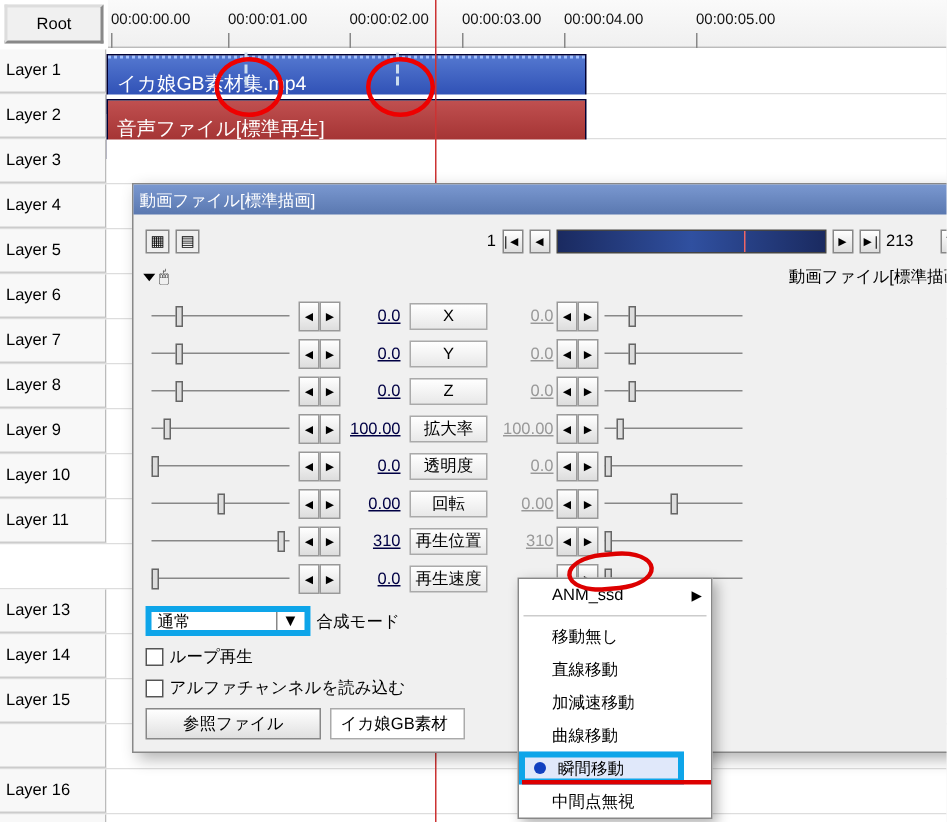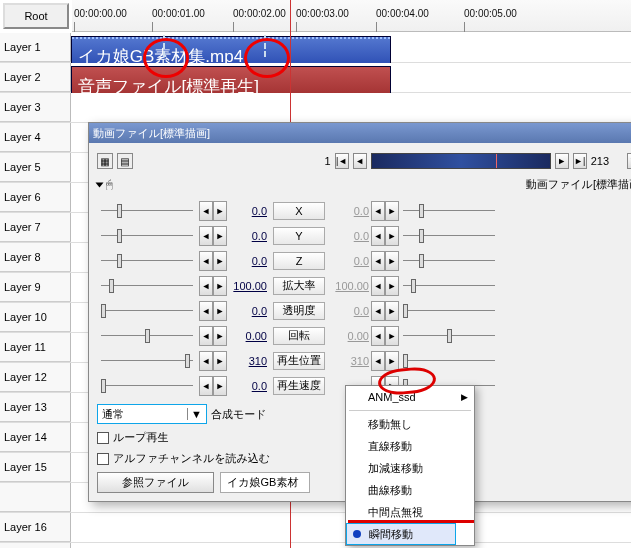--- a/index.html
+++ b/index.html
@@ -5,21 +5,21 @@
 *{box-sizing:border-box;margin:0;padding:0;font-family:"MS UI Gothic","Meiryo",sans-serif;font-size:11px}
 body{background:#fff;width:631px;height:548px;overflow:hidden;position:relative}
 .root-btn{position:absolute;left:3px;top:3px;width:66px;height:26px;border:2px outset #ddd;display:flex;align-items:center;justify-content:center;background:#f0f0f0}
 .ruler{position:absolute;left:72px;top:0;right:0;height:32px;background:linear-gradient(#fafafa,#f0f0f0);border-bottom:1px solid #bbb}
 .tick{position:absolute;top:8px;font-size:10px;color:#111}
 .tick::before{content:"";position:absolute;left:0;top:14px;width:1px;height:10px;background:#888}
 .layers{position:absolute;left:0;top:33px;width:100%}
 .layer-row{height:30px;display:flex;border-bottom:1px solid #ddd}
 .layer-label{width:71px;border-right:1px solid #bbb;display:flex;align-items:center;padding-left:4px;background:#f8f8f8;border-bottom:1px solid #ccc}
 .layer-track{flex:1;position:relative;background:#fff}
-.clip{position:absolute;top:3px;height:40px;border:1px solid #003;color:#fff;font-size:17px;display:flex;align-items:center;padding-left:6px;overflow:hidden}
+.clip{position:absolute;top:3px;height:40px;border:1px solid #003;color:#fff;font-size:13px;display:flex;align-items:center;padding-left:6px;overflow:hidden}
 .clip.video{background:linear-gradient(#5478d0,#2040aa);left:0;width:320px}
 .clip.video::before{content:"";position:absolute;top:0;left:0;right:0;height:3px;border-top:2px dotted #a0c0ff}
 .clip.audio{background:linear-gradient(#c05050,#992828);left:0;width:320px}
 .playhead{position:absolute;left:290px;top:0;bottom:0;width:1px;background:#c33;z-index:5;pointer-events:none}
 .circ{position:absolute;border:3px solid #e00;border-radius:50%;z-index:6;pointer-events:none}
 .dialog{position:absolute;left:88px;top:122px;width:580px;background:#f0f0f0;border:1px solid #888;box-shadow:4px 4px 10px rgba(0,0,0,.3);z-index:10}
 .dlg-title{height:20px;background:linear-gradient(#7a98d0,#5a78b0);color:#fff;display:flex;align-items:center;padding:0 4px;font-size:11px}
 .dlg-close{margin-left:auto;width:16px;height:14px;background:#d44;color:#fff;display:flex;align-items:center;justify-content:center;font-size:10px;border:1px solid #a22}
 .dlg-body{padding:8px}
 .dlg-toprow{display:flex;align-items:center;gap:4px;height:20px}
@@ -33,21 +33,21 @@
 .params{margin-top:6px}
 .prow{display:flex;align-items:center;height:25px;gap:0}
 .slider{width:100px;height:22px;position:relative;margin-right:2px}
 .slider::before{content:"";position:absolute;left:4px;right:4px;top:10px;height:1px;background:#888}
 .slider .thumb{position:absolute;top:4px;width:5px;height:14px;background:#ddd;border:1px solid #666}
 .spin{width:14px;height:20px;border:1px solid #999;background:linear-gradient(#fff,#ddd);display:flex;align-items:center;justify-content:center;font-size:9px}
 .val{width:42px;text-align:right;padding-right:2px;text-decoration:underline;color:#004;font-size:11px}
 .val.dim{color:#999}
 .pname{width:52px;height:18px;border:1px solid #aaa;background:linear-gradient(#fff,#e8e8e8);display:flex;align-items:center;justify-content:center;font-size:11px;margin:0 4px}
 .bottom-ctrls{margin-top:6px;display:flex;flex-direction:column;gap:6px}
-.sel{width:110px;height:20px;border:1px solid #0ea5e9;background:#fff;display:flex;align-items:center;padding:0 4px}
+.sel{width:110px;height:20px;border:4px solid #0ea5e9;background:#fff;display:flex;align-items:center;padding:0 4px}
 .sel .arr{margin-left:auto;border-left:1px solid #888;padding-left:3px}
 .lbl-inline{display:flex;align-items:center;gap:4px}
 .ref-row{display:flex;align-items:center;gap:6px}
 .ref-btn{border:1px solid #888;background:linear-gradient(#fff,#e0e0e0);padding:2px 24px}
 .ref-val{border:1px solid #aaa;background:#fff;padding:2px 6px;min-width:90px}
 .menu{position:absolute;left:345px;top:385px;width:130px;background:#fff;border:1px solid #888;box-shadow:3px 3px 8px rgba(0,0,0,.3);z-index:20}
 .menu-item{height:22px;display:flex;align-items:center;padding:0 23px 0 22px;position:relative}
 .menu-item.sel{background:#e0e8fa}
 .menu-sep{height:1px;background:#ccc;margin:2px 3px}
 .menu-arr{position:absolute;right:6px;font-size:9px}
@@ -56,21 +56,21 @@
 .redcirc2{position:absolute;border:3px solid #d00;border-radius:50%/60%;z-index:25;pointer-events:none;transform:rotate(-5deg)}
 </style>
 </head>
 <body>
 
 <div class="root-btn">Root</div>
 <div class="ruler" id="ruler">
     <div class="tick" style="left: 2px;">00:00:00.00</div>
     <div class="tick" style="left: 80px;">00:00:01.00</div>
     <div class="tick" style="left: 161px;">00:00:02.00</div>
-    <div class="tick" style="left: 224px;">00:00:03.00</div>
+    <div class="tick" style="left: 236px;">00:00:03.00</div>
     <div class="tick" style="left: 304px;">00:00:04.00</div>
     <div class="tick" style="left: 392px;">00:00:05.00</div>
   </div>
 
 <div class="layers" id="layers">
     <div class="layer-row">
       <div class="layer-label">Layer 1</div>
       <div class="layer-track">
         <div class="clip video">イカ娘GB素材集.mp4</div>
         <div style="position: absolute; left: 92px; top: 2px; width: 2px; height: 22px; border-left: 2px dashed rgb(204, 221, 238);"></div>
@@ -113,21 +113,20 @@
     </div>
     <div class="layer-row">
       <div class="layer-label">Layer 10</div>
       <div class="layer-track"></div>
     </div>
     <div class="layer-row">
       <div class="layer-label">Layer 11</div>
       <div class="layer-track"></div>
     </div>
     <div class="layer-row">
-      <div class="layer-label">Layer 12</div>
       <div class="layer-track"></div>
     </div>
     <div class="layer-row">
       <div class="layer-label">Layer 13</div>
       <div class="layer-track"></div>
     </div>
     <div class="layer-row">
       <div class="layer-label">Layer 14</div>
       <div class="layer-track"></div>
     </div>
@@ -330,17 +329,17 @@
 
 <div class="redcirc2" style="left:378px;top:368px;width:58px;height:26px"></div>
 
 <div class="menu" id="menu">
     <div class="menu-item">ANM_ssd<span class="menu-arr">▶</span></div>
     <div class="menu-sep"></div>
     <div class="menu-item">移動無し</div>
     <div class="menu-item">直線移動</div>
     <div class="menu-item">加減速移動</div>
     <div class="menu-item">曲線移動</div>
+    <div class="menu-item sel">瞬間移動<span class="bullet"></span></div>
     <div class="menu-item">中間点無視</div>
-    <div class="menu-item sel">瞬間移動<span class="bullet"></span></div>
   </div>
 
 <div class="redline" style="left:348px;top:520px;width:126px"></div>
 
 </body></html>

